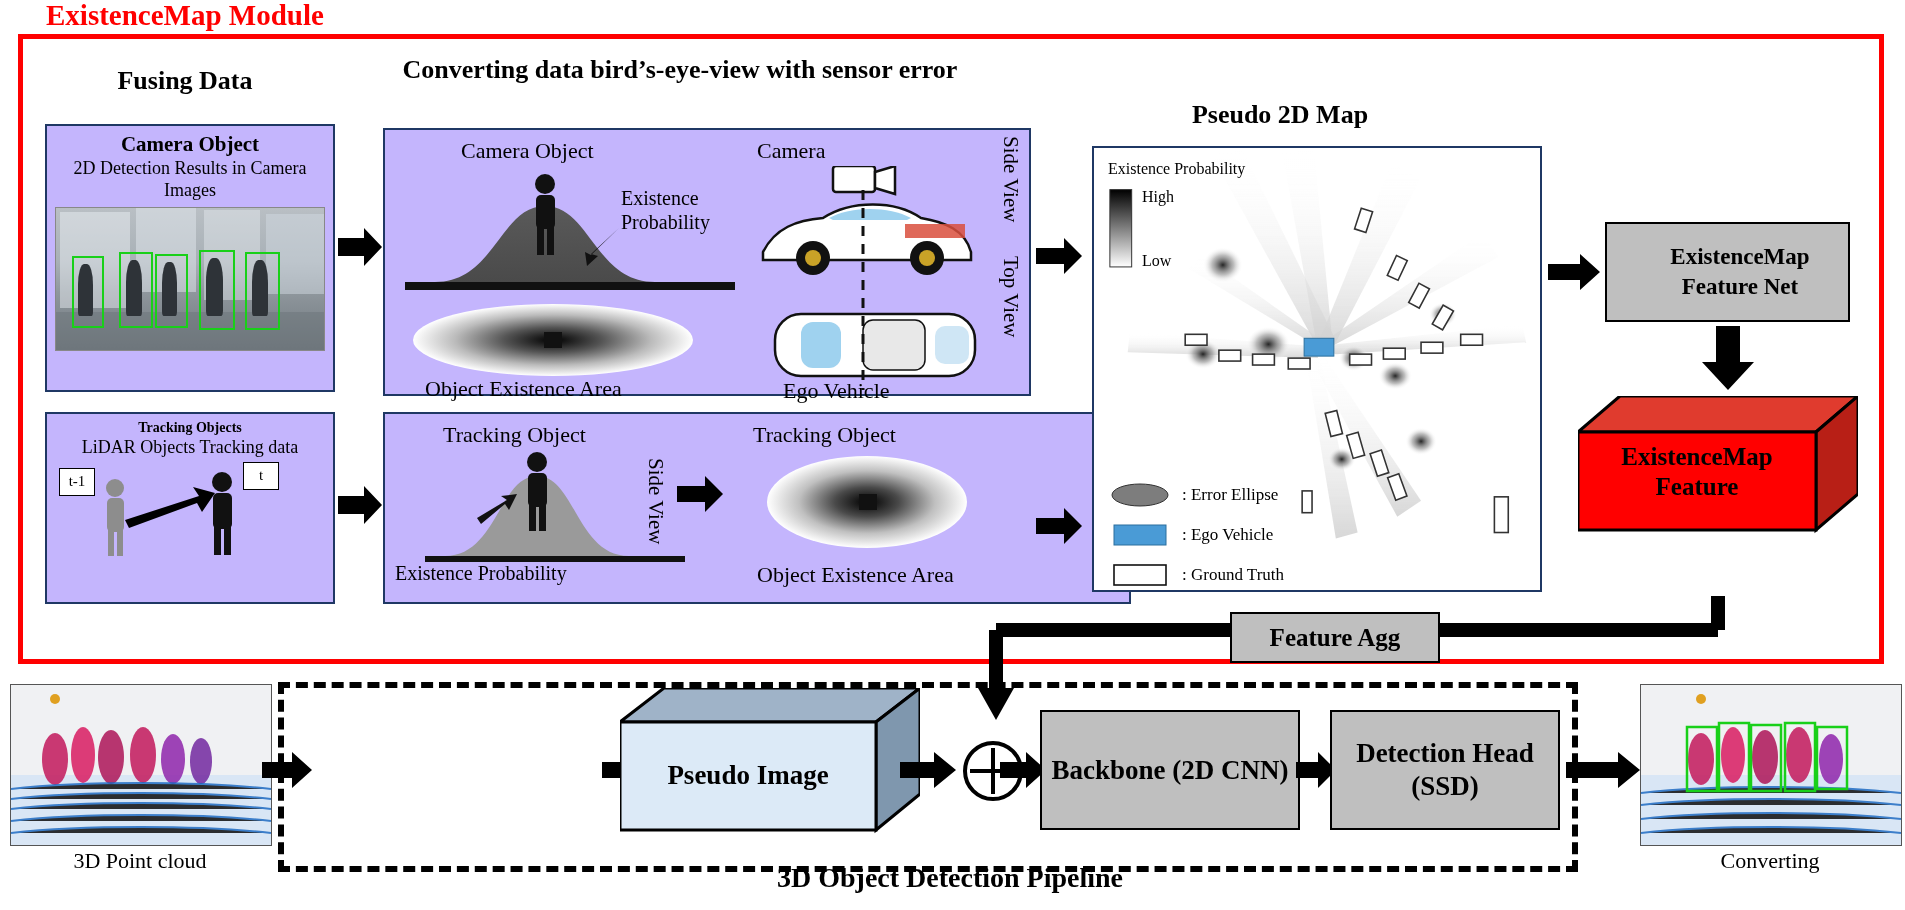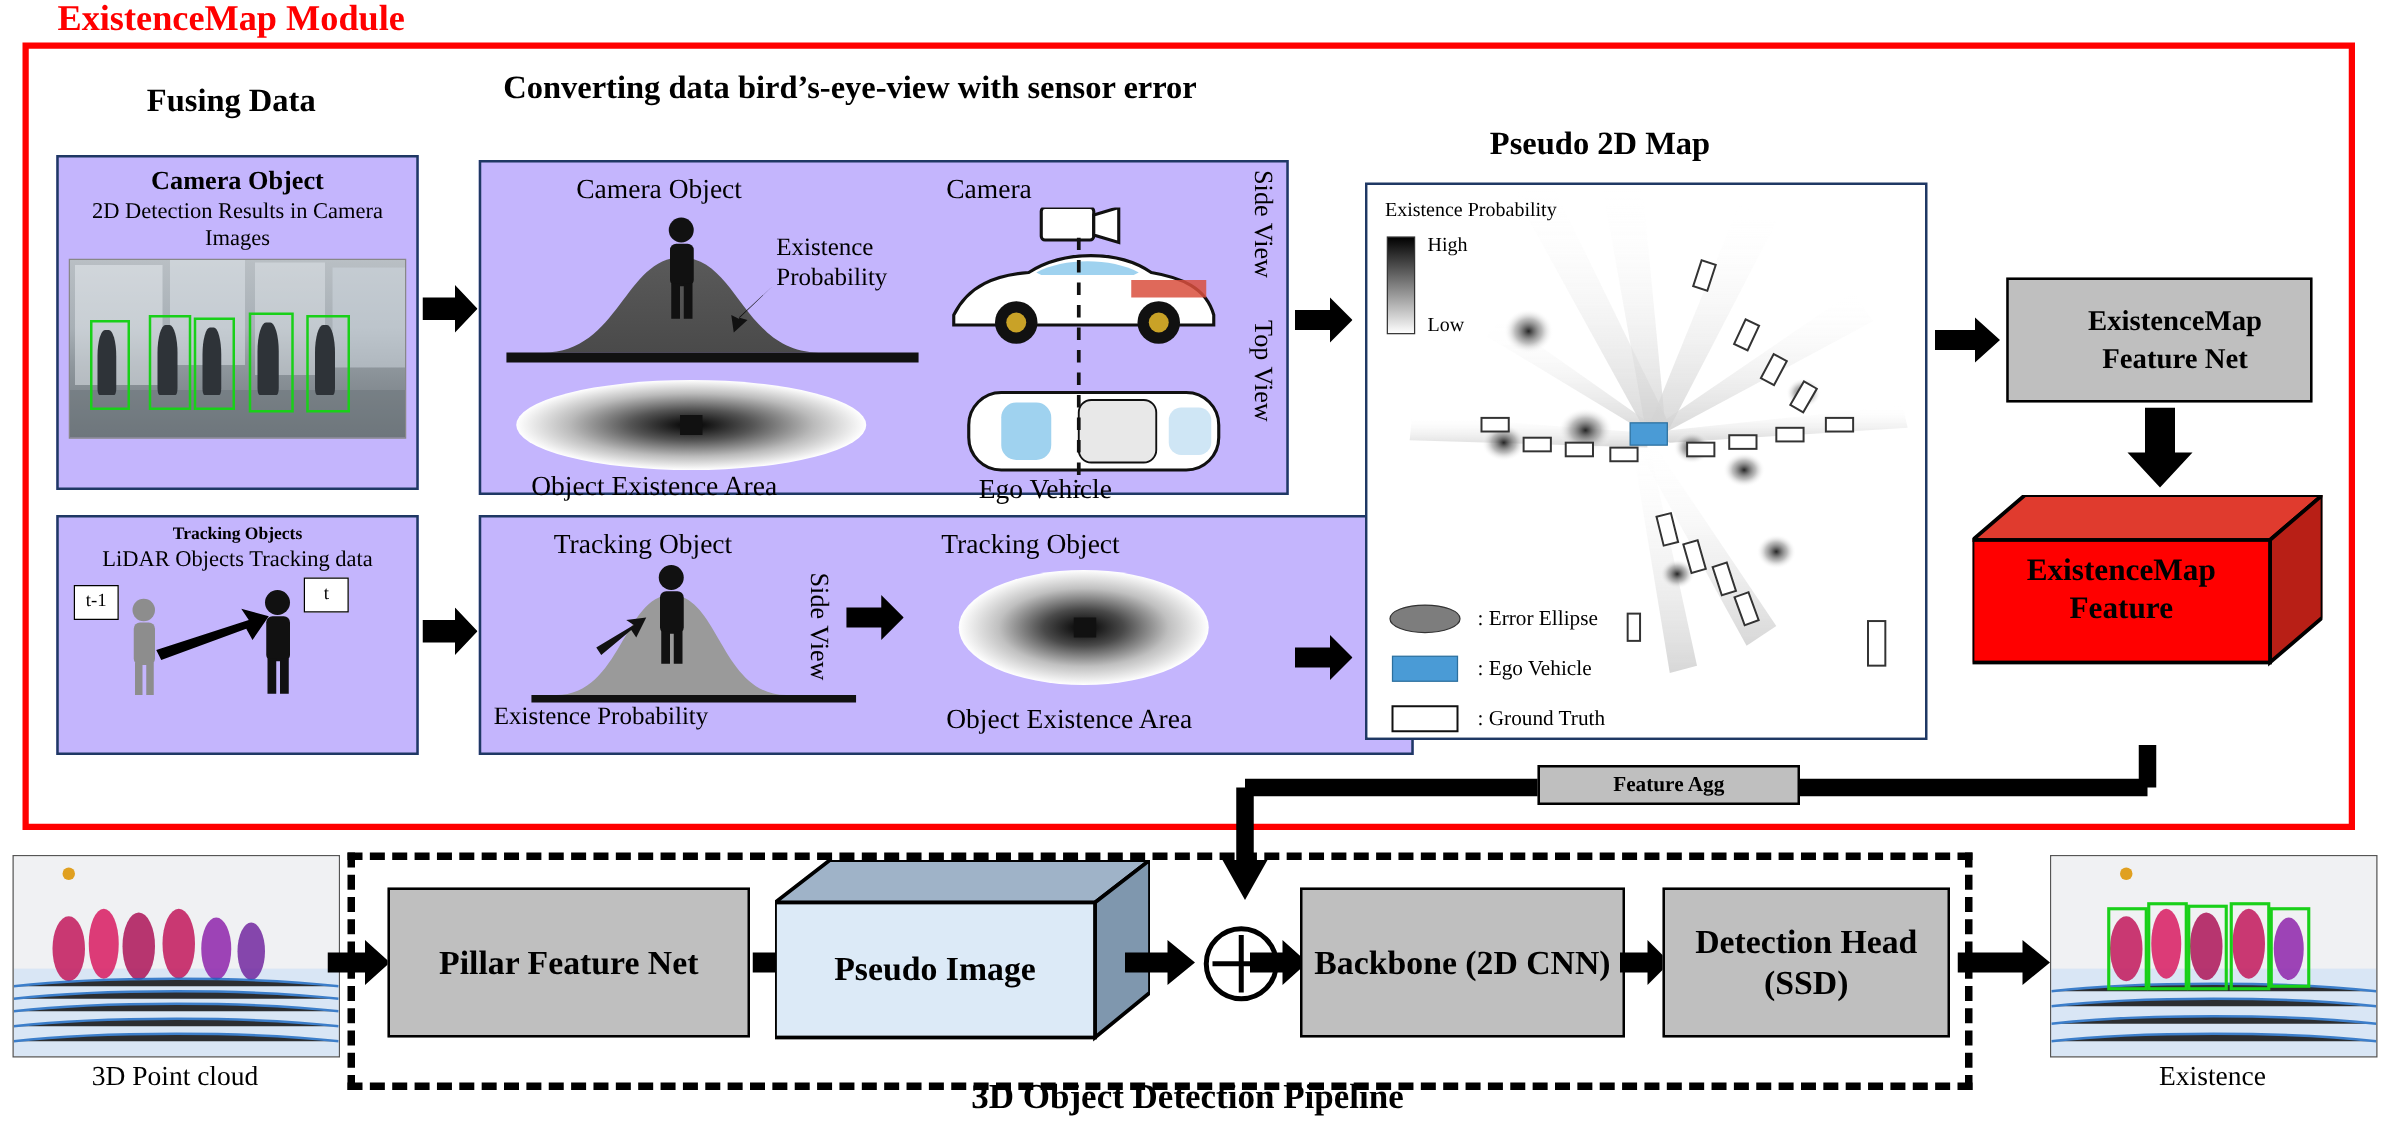--- a/index.html
+++ b/index.html
@@ -48,21 +48,21 @@
   .legend-row{font-size:17px;}
 
   
   .gbox-gray{background:#bfbfbf;border:2px solid #000;box-sizing:border-box;display:flex;align-items:center;justify-content:center;text-align:center;font-weight:bold;}
   .emfnet{left:1605px;top:222px;width:245px;height:100px;font-size:23px;line-height:30px;padding-left:25px;}
 
   
   .emf-wrap{left:1578px;top:396px;width:280px;height:140px;}
 
   
-  .fagg{left:1230px;top:612px;width:210px;height:32px;font-size:17px;}
+  .fagg{left:1230px;top:612px;width:210px;height:51px;font-size:25px;}
 
   
   .dash-box{left:278px;top:682px;width:1300px;height:190px;border:6px dashed #000;box-sizing:border-box;}
   .pillar{left:310px;top:710px;width:290px;height:120px;font-size:27px;line-height:33px;}
   .backbone{left:1040px;top:710px;width:260px;height:120px;font-size:27px;line-height:33px;}
   .dethead{left:1330px;top:710px;width:230px;height:120px;font-size:27px;line-height:33px;}
   .pipeline-title{left:690px;top:862px;width:520px;font-size:28px;font-weight:bold;text-align:center;}
 
   
   .pimg-wrap{left:620px;top:688px;width:300px;height:150px;}
@@ -395,21 +395,20 @@
       </g>
       <circle cx="44" cy="14" r="5" fill="#e0a020"></circle>
     </svg>
   </div>
   <div class="abs cap" style="left:10px;top:848px;width:260px;">3D Point cloud</div>
 
   <svg class="abs" style="left:262px;top:750px;" width="50" height="40">
     <path d="M0 12 L30 12 L30 2 L50 20 L30 38 L30 28 L0 28 Z" fill="#000"></path>
   </svg>
 
-  <div class="abs gbox-gray pillar">Pillar Feature Net</div>
 
   <svg class="abs" style="left:602px;top:750px;" width="40" height="40">
     <path d="M0 12 L22 12 L22 2 L40 20 L22 38 L22 28 L0 28 Z" fill="#000"></path>
   </svg>
 
   <div class="abs pimg-wrap">
     <svg width="300" height="150">
       <polygon points="0,34 44,0 300,0 256,34" fill="#9fb3c8" stroke="#000" stroke-width="3"></polygon>
       <polygon points="256,34 300,0 300,106 256,142" fill="#7f97ae" stroke="#000" stroke-width="3"></polygon>
       <rect x="0" y="34" width="256" height="108" fill="#dceaf7" stroke="#000" stroke-width="3"></rect>
@@ -463,17 +462,17 @@
       <g fill="none" stroke="#19d019" stroke-width="2.5">
         <rect x="46" y="42" width="30" height="64"></rect>
         <rect x="78" y="38" width="30" height="68"></rect>
         <rect x="110" y="40" width="30" height="66"></rect>
         <rect x="144" y="38" width="30" height="68"></rect>
         <rect x="176" y="42" width="30" height="62"></rect>
       </g>
       <circle cx="60" cy="14" r="5" fill="#e0a020"></circle>
     </svg>
   </div>
-  <div class="abs cap" style="left:1640px;top:848px;width:260px;">Existence</div>
+  <div class="abs cap" style="left:1640px;top:848px;width:260px;">Converting</div>
 
   <div class="abs pipeline-title">3D Object Detection Pipeline</div>
 
 </div>
 
 </body></html>

